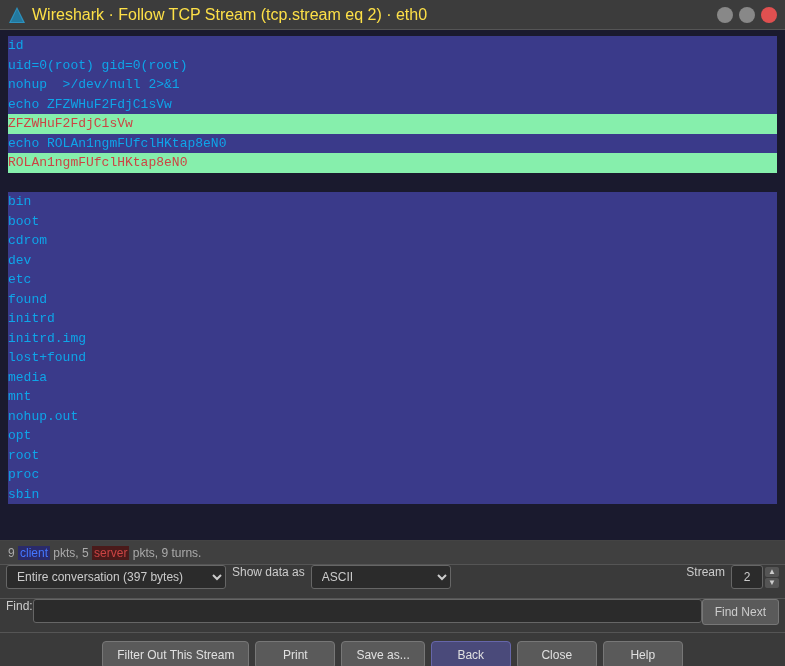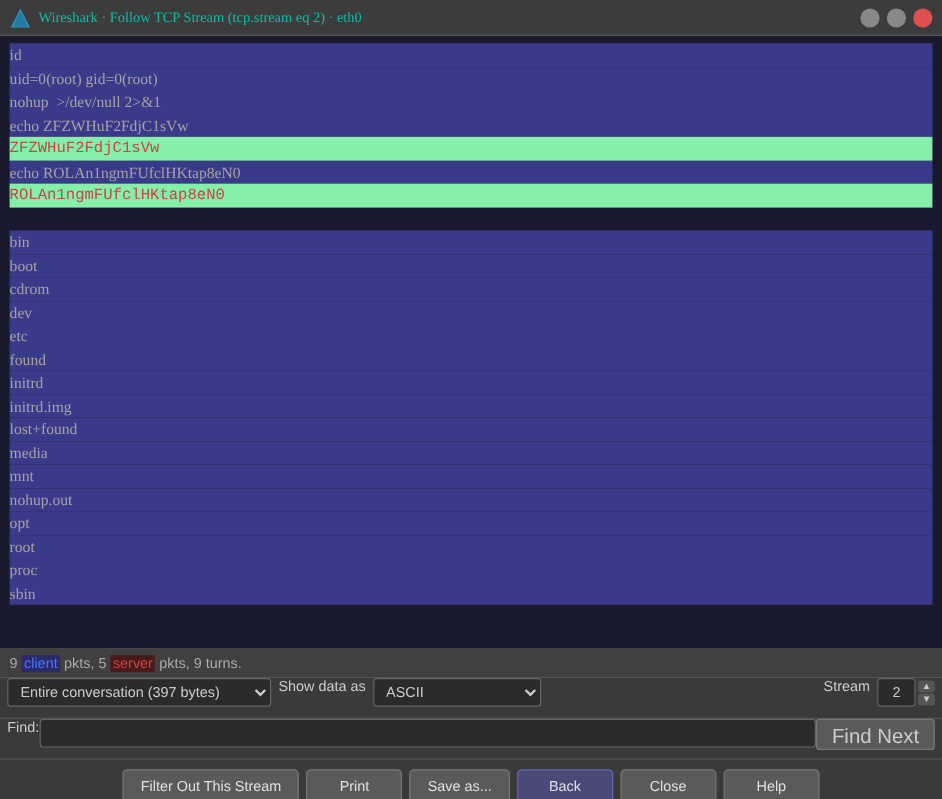--- a/index.html
+++ b/index.html
@@ -25,23 +25,23 @@
     .title-bar-left {
       display: flex;
       align-items: center;
       gap: 6px;
     }
     .title-bar-icon {
       width: 18px;
       height: 18px;
     }
     .title-bar-title {
-      color: #14b8a6;
-      font-family: Liberation Serif, serif;
-      font-size: 12px;
+      color: #fde047;
+      font-family: Liberation Sans, sans-serif;
+      font-size: 16px;
     }
     .title-bar-controls {
       display: flex;
       gap: 6px;
       align-items: center;
     }
     .wm-btn {
       width: 16px;
       height: 16px;
       border-radius: 50%;
@@ -73,22 +73,21 @@
     }
 
     .line {
       line-height: 1.5;
       white-space: pre;
     }
 
     
     .client-highlight {
       background-color: #3a3a8a;
-      color: #a3a3a3;
-      font-family: Liberation Serif, serif;
+      color: #0ea5e9;
     }
     
     .server-highlight {
       background-color: #86efac;
       color: #cc4444;
     }
 
     
     .status-bar {
       background: #404040;
@@ -206,21 +205,21 @@
       font-size: 12px;
       font-family: sans-serif;
       height: 24px;
     }
     .find-next-btn {
       background: #5a5a5a;
       color: #ccc;
       border: 1px solid #777;
       border-radius: 3px;
       padding: 4px 12px;
-      font-size: 17px;
+      font-size: 12px;
       font-family: sans-serif;
       cursor: pointer;
       height: 26px;
     }
 
     
     .buttons-row {
       background: #3a3a3a;
       height: 44px;
       display: flex;

